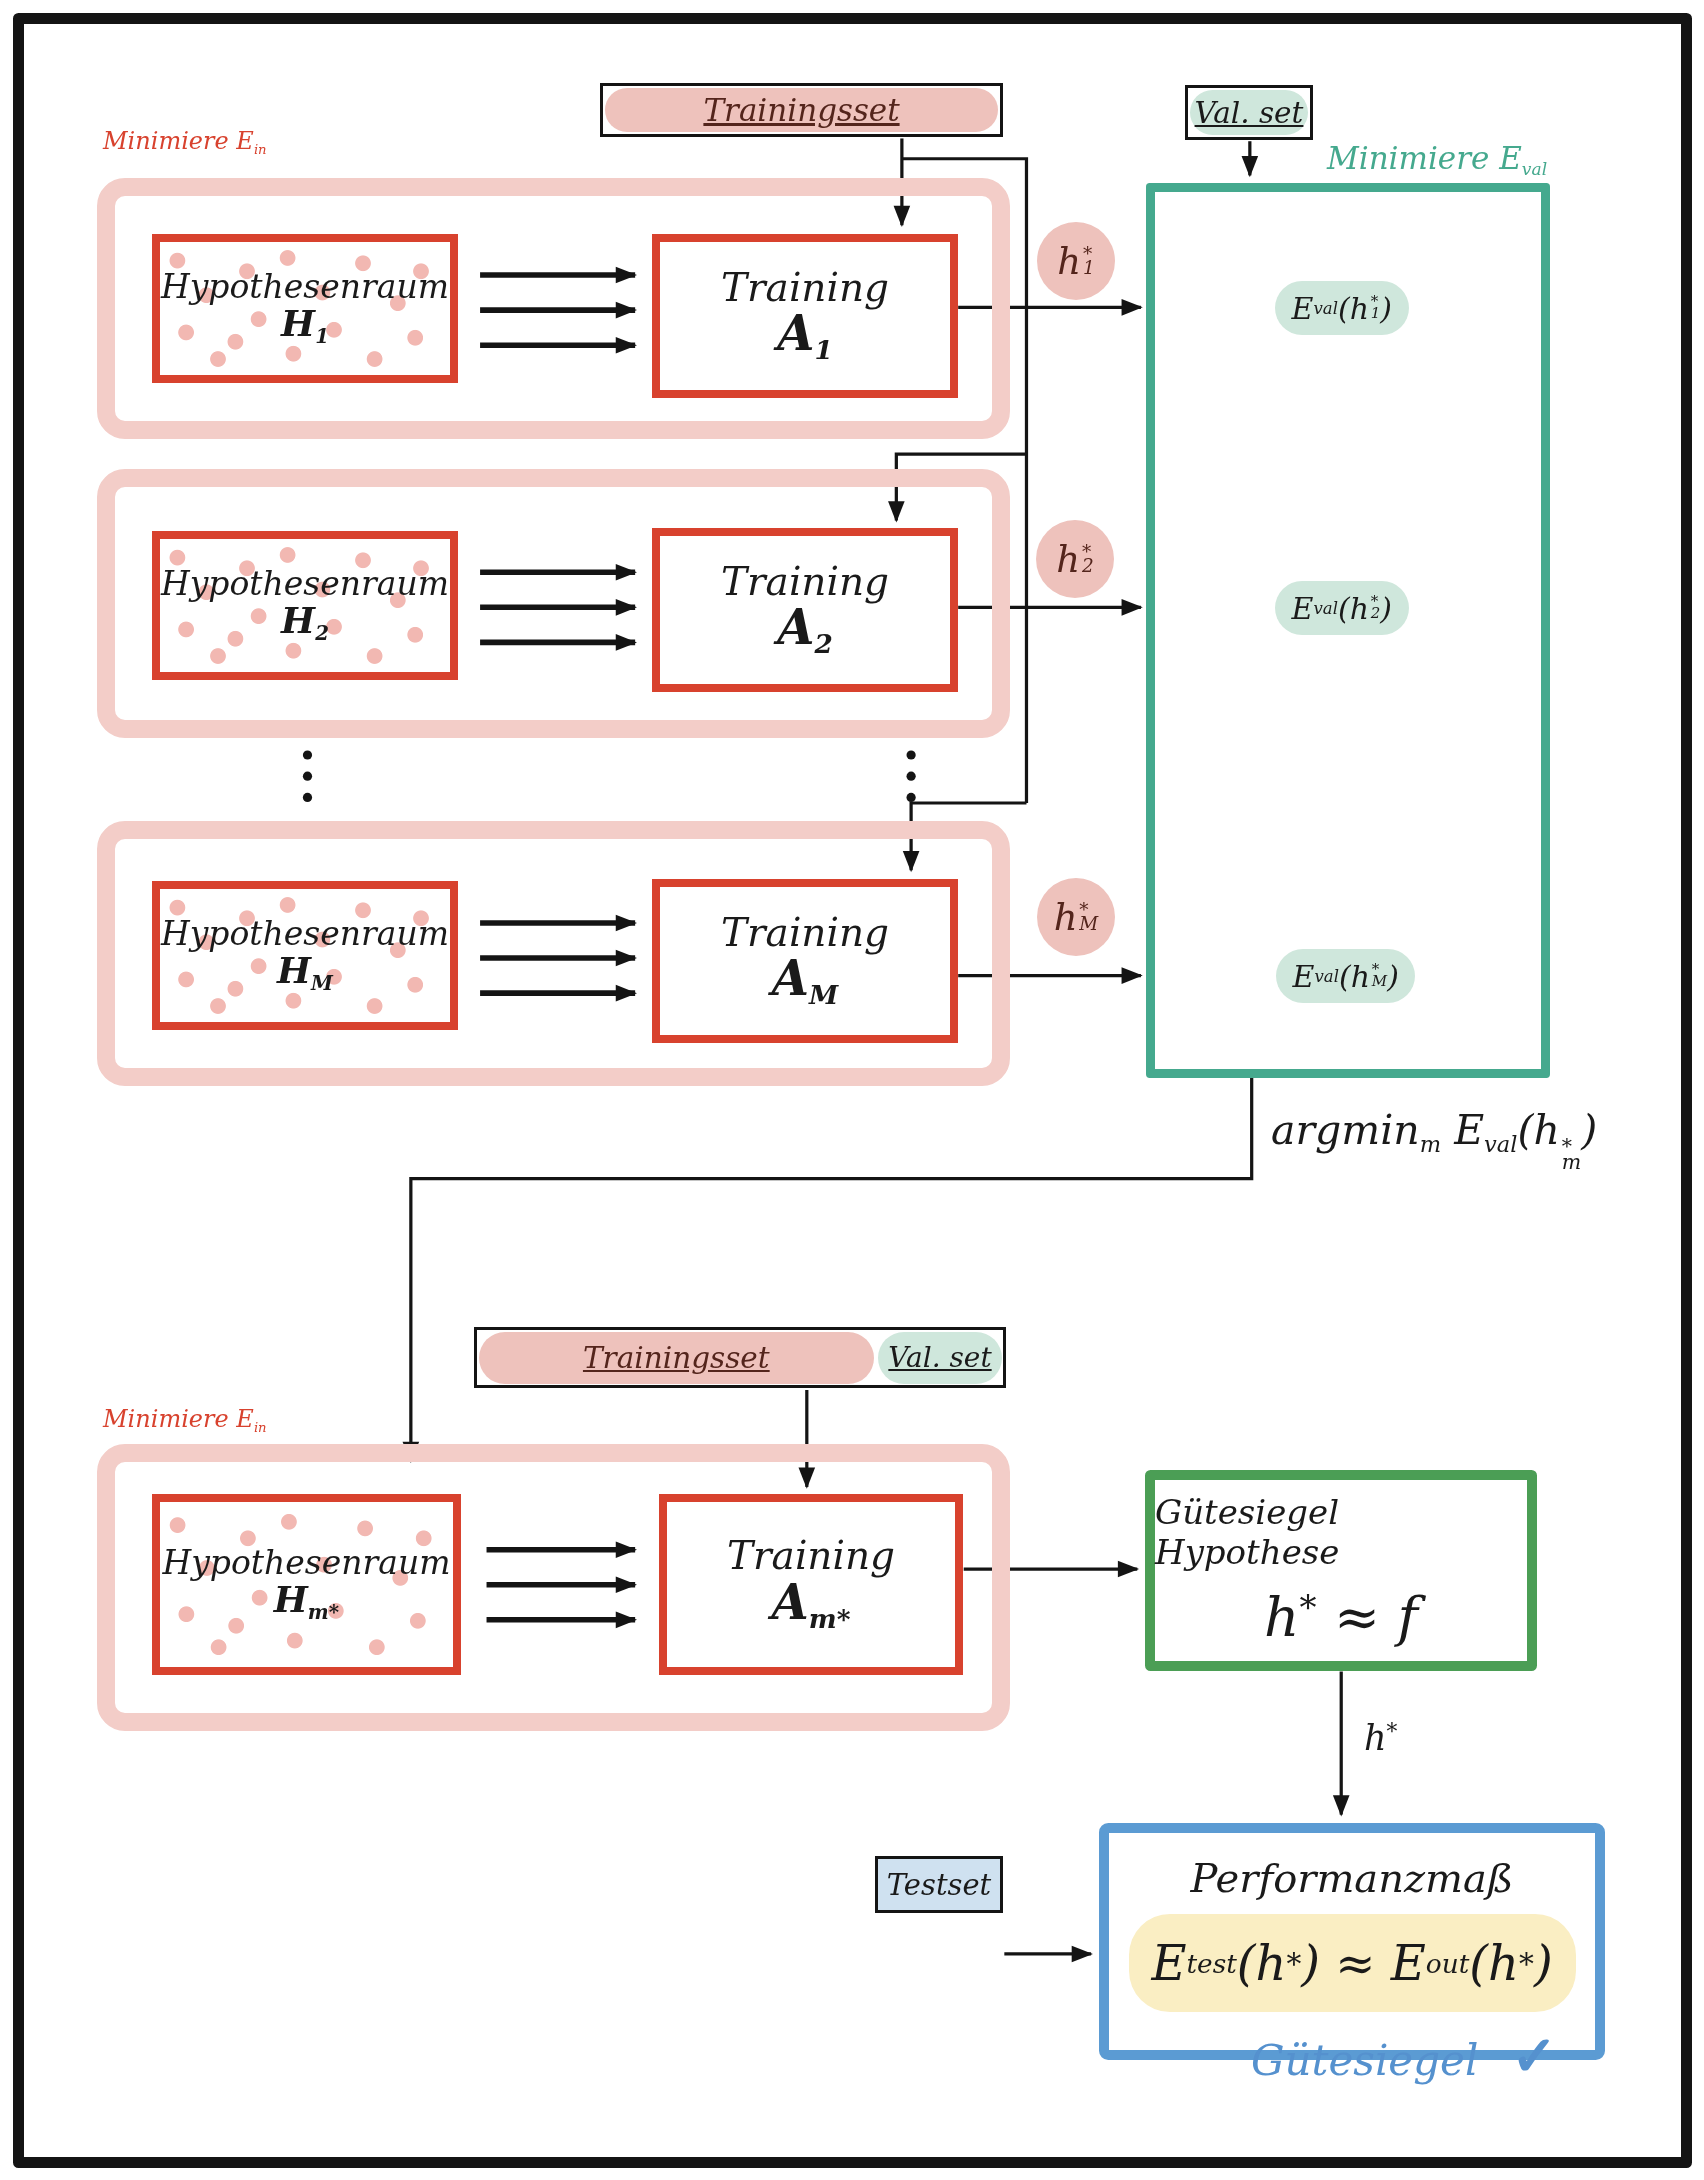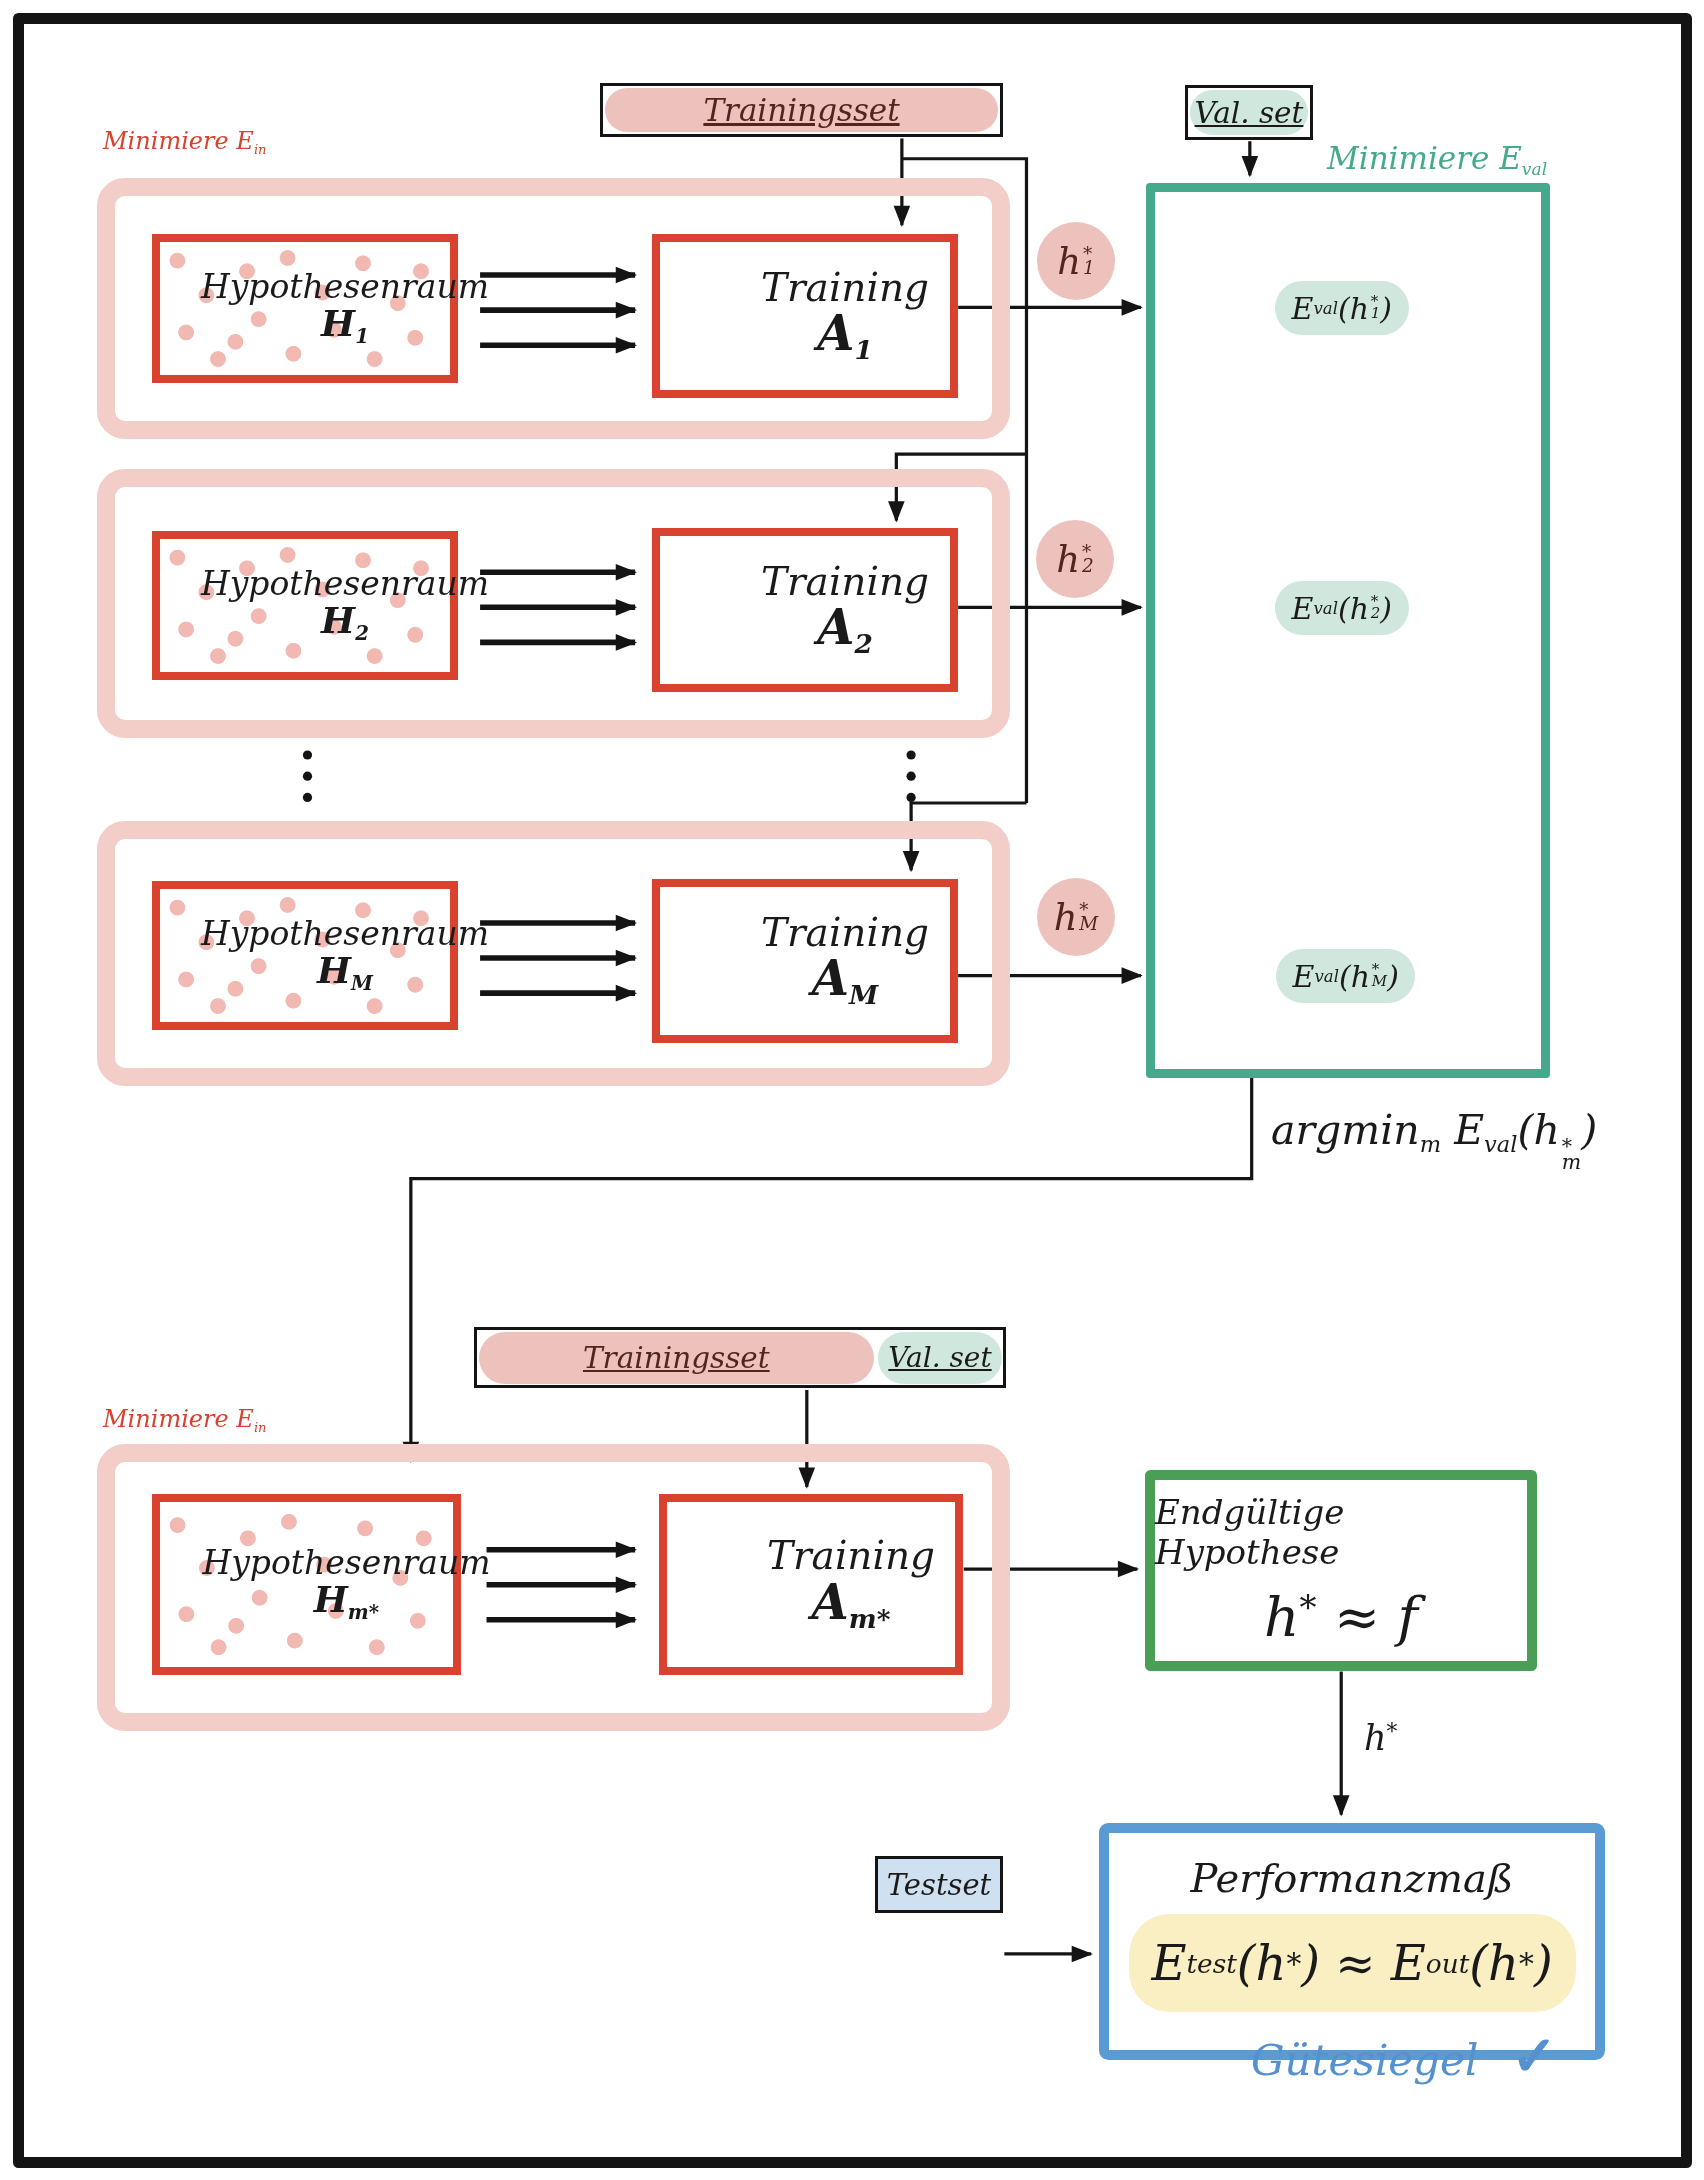--- a/index.html
+++ b/index.html
@@ -33,21 +33,21 @@
     radial-gradient(circle at 60% 66%, var(--dot) 0 7.4px, transparent 8.3px),
     radial-gradient(circle at 70% 16%, var(--dot) 0 7.4px, transparent 8.3px),
     radial-gradient(circle at 74% 88%, var(--dot) 0 7.4px, transparent 8.3px),
     radial-gradient(circle at 82% 46%, var(--dot) 0 7.4px, transparent 8.3px),
     radial-gradient(circle at 90% 22%, var(--dot) 0 7.4px, transparent 8.3px),
     radial-gradient(circle at 88% 72%, var(--dot) 0 7.4px, transparent 8.3px),
     radial-gradient(circle at 26% 75%, var(--dot) 0 7.4px, transparent 8.3px);}
 
   .rowband{border:18.5px solid var(--pinkband);border-radius:28px;background:transparent;}
 
-  .hypinner{width:100%;height:100%;display:flex;flex-direction:column;align-items:center;justify-content:center;line-height:1.05;padding-left:40px;}
+  .hypinner{width:100%;height:100%;display:flex;flex-direction:column;align-items:center;justify-content:center;line-height:1.05;}
   .hyptitle{font-size:33px;}
   .hypsym{font-size:36px;font-weight:bold;}
   .traintitle{font-size:39px;}
   .trainsym{font-size:48px;font-weight:bold;}
   .sb{font-size:.55em;vertical-align:-.35em;}
   .supstar{font-size:.62em;vertical-align:.5em;}
 
   .hstk{display:inline-flex;flex-direction:column;line-height:.78;font-size:.5em;margin-left:1.8px;vertical-align:-.45em;text-align:left;}
 
   .blob{width:78px;height:78px;border-radius:50%;background:var(--pinkfill);font-size:37px;}
@@ -250,21 +250,21 @@
       </div>
   </div>
   <div class="abs redbox" style="left:659px;top:1494px;width:288px;height:165px;">
     <div class="hypinner hand">
         <span class="traintitle">Training</span>
       <span class="trainsym"><span>A</span><span class="sb">m*</span></span>
       </div>
   </div>
 
   <div class="abs finalbox hand" style="left:1145px;top:1470px;width:372px;height:181px;">
-    <div style="font-size:34px;">Endgültige Hypothese</div>
+    <div style="font-size:34px;">Gütesiegel Hypothese</div>
     <div style="font-size:55px;"><span>h</span><span class="supstar">*</span>&nbsp;<span>≈ f</span></div>
   </div>
   <div class="abs hand" style="left:1364px;top:1718px;font-size:35px;">
     <span>h</span><span class="supstar">*</span>
   </div>
 
   <div class="abs perfbox hand" style="left:1099px;top:1823px;width:486px;height:217px;">
     <div style="font-size:40px;margin-top:22px;">Performanzmaß</div>
     <div class="yellowpill ctr" style="width:447px;height:98px;margin-top:13px;font-size:48px;">
       <span>E</span><span class="sb">test</span><span>(h</span><span class="supstar">*</span><span>)</span>&nbsp;<span>≈</span>&nbsp;<span>E</span><span class="sb">out</span><span>(h</span><span class="supstar">*</span><span>)</span>

